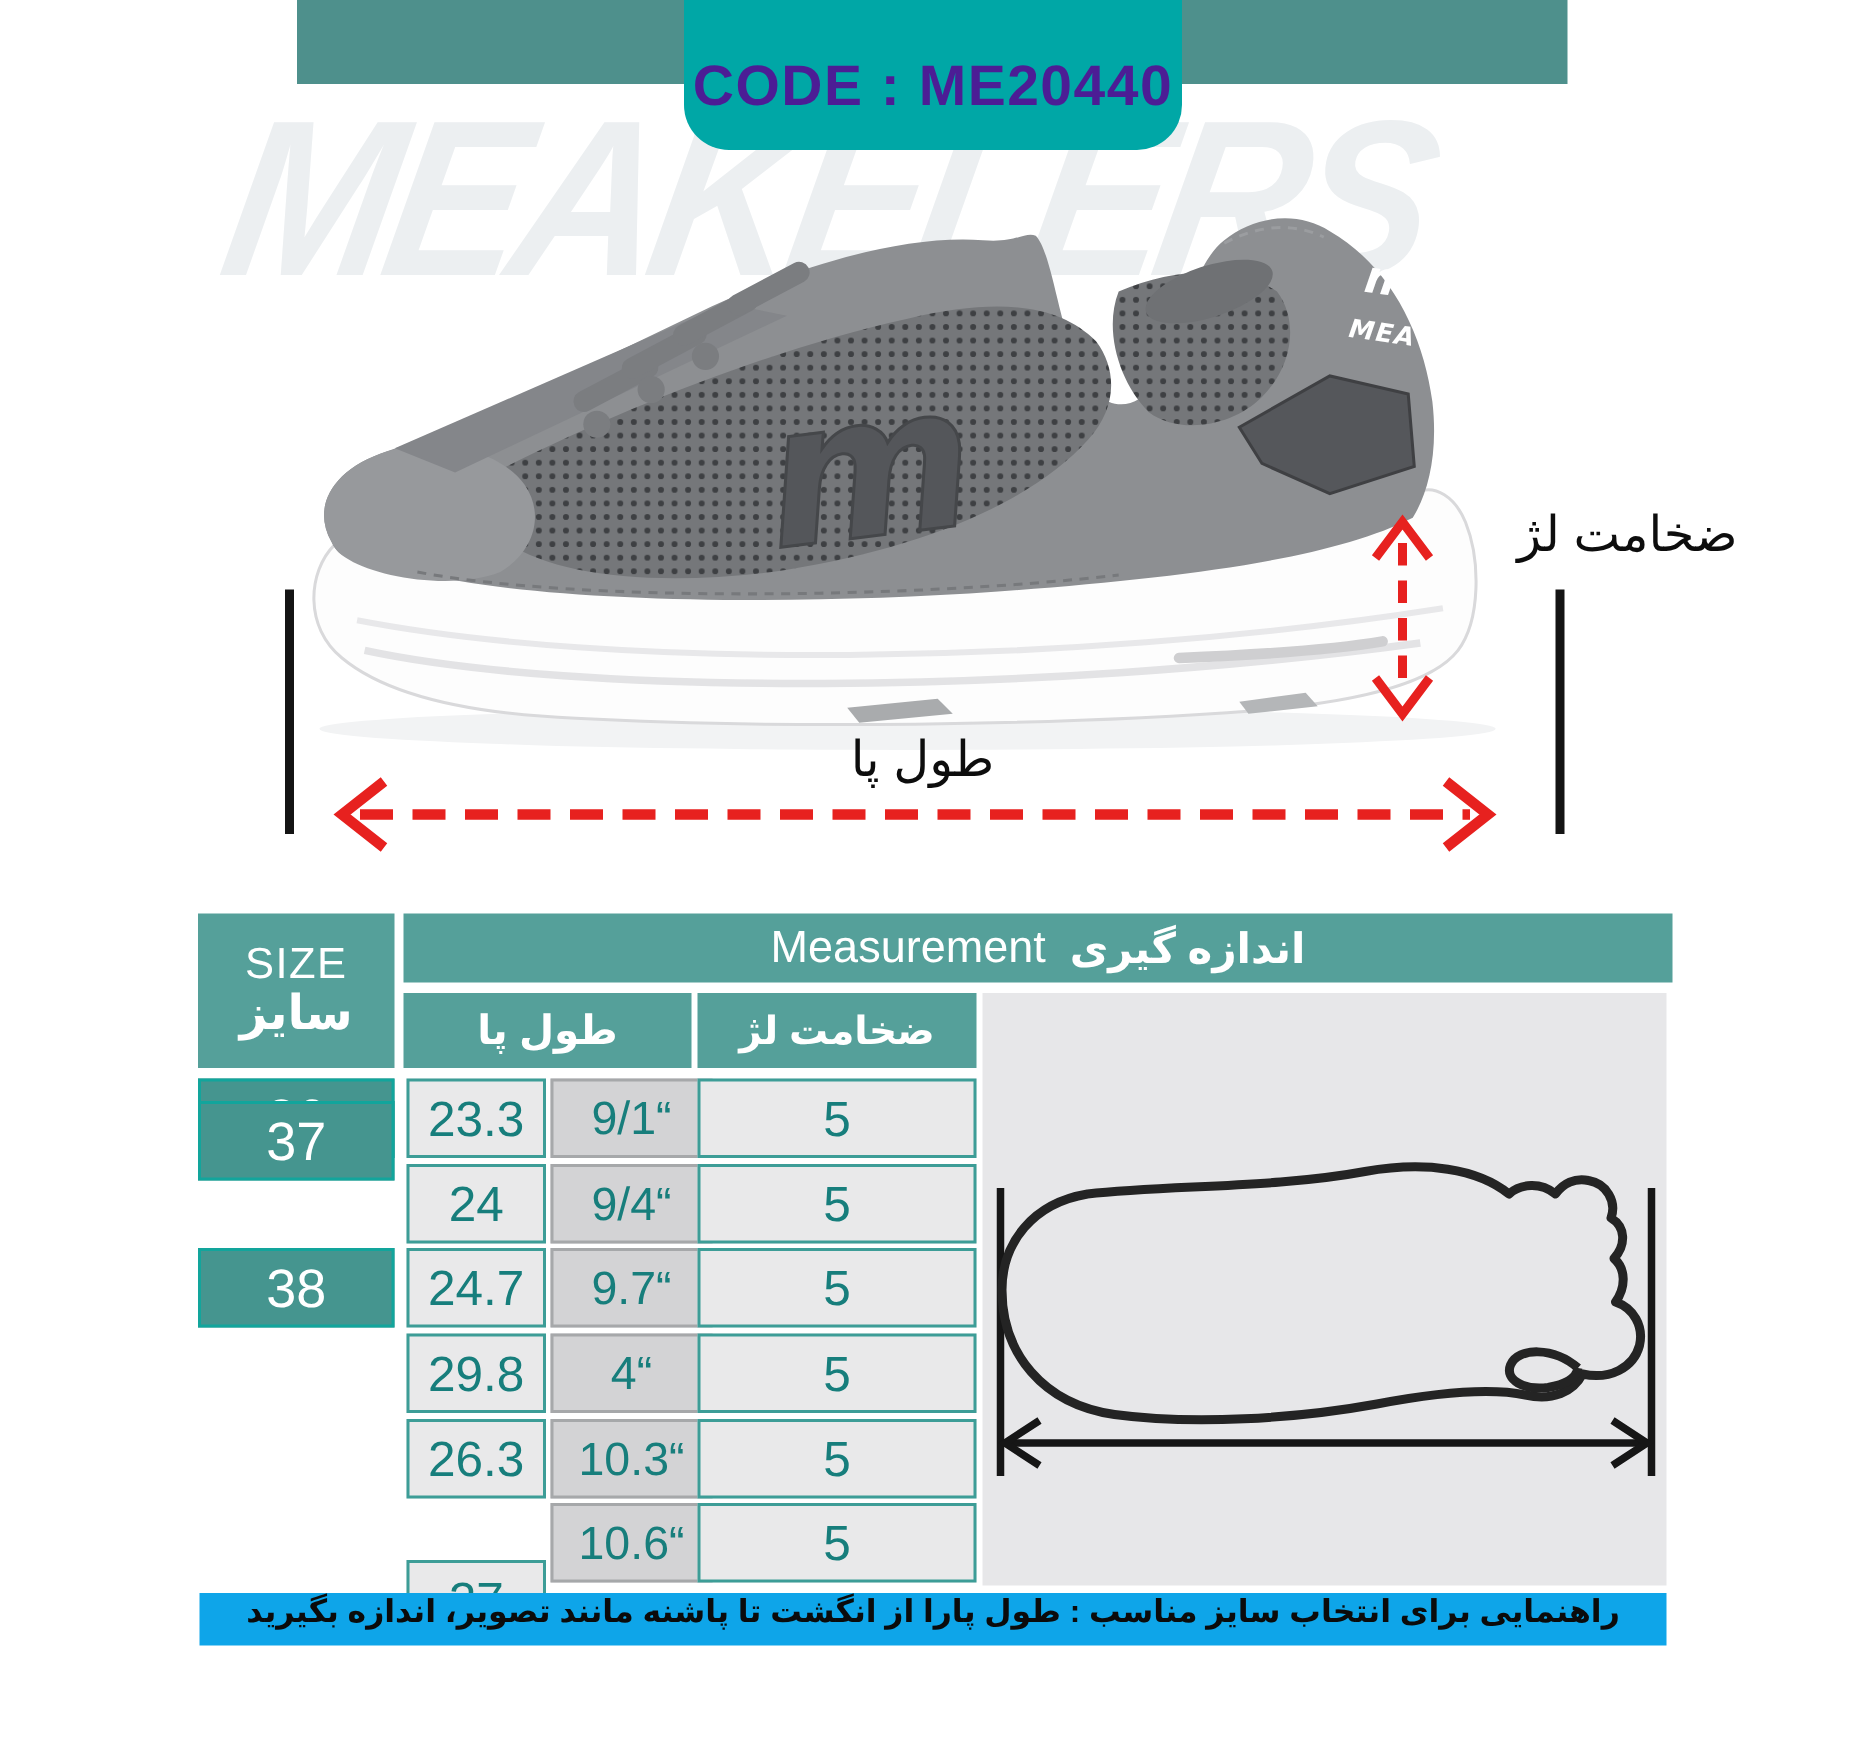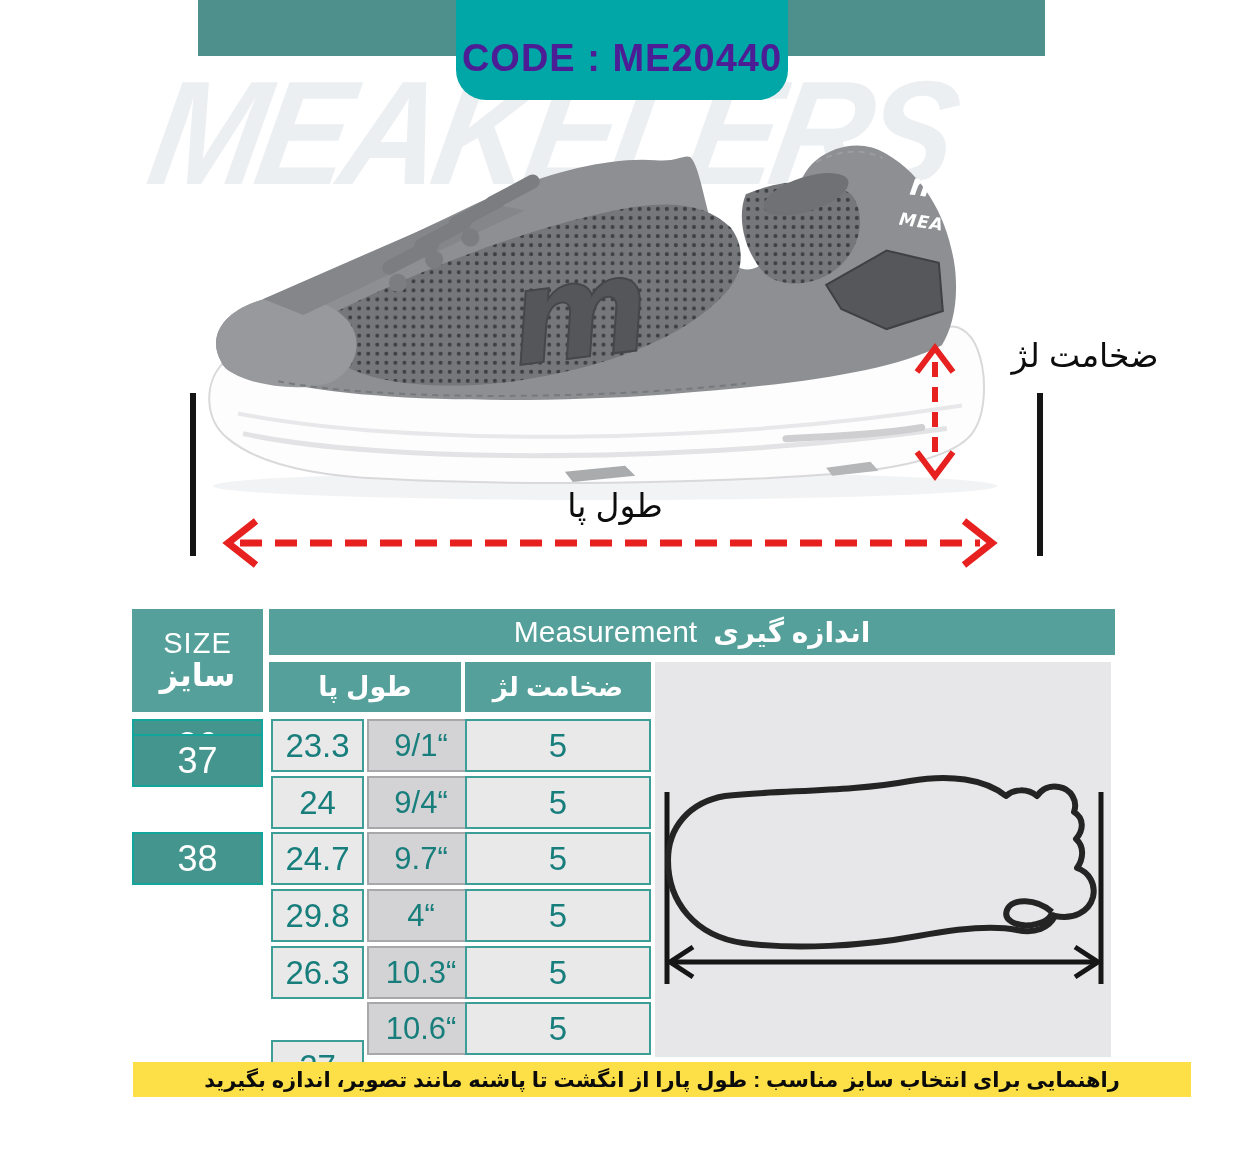--- a/index.html
+++ b/index.html
@@ -52,22 +52,22 @@
   .c-in{left:367px;width:108px;height:53px;background:#d3d3d5;border:2px solid #a6a8aa;
         color:#177e7c;font-size:31px;}
   .c-th{left:465px;width:186px;height:53px;background:#e9e9ea;border:2px solid #3d9d97;
         color:#177e7c;font-size:33px;}
 
   
   .foot-panel{left:655px;top:662px;width:456px;height:395px;background:#e7e7e9;}
 
   
   .footer-bar{
-    left:133px;top:1062px;width:1058px;height:35px;background:#fde047;
-    display:flex;align-items:center;justify-content:center;direction:rtl;
+    left:133px;top:1062px;width:978px;height:35px;background:#0ea5e9;
+    display:flex;justify-content:center;direction:rtl;
   }
   .footer-bar span{color:#0b0b0b;font-size:21px;font-weight:bold;}
 </style>
 </head>
 <body>
 
 <div class="canvas">
 
   <div class="abs top-strip"></div>
 

